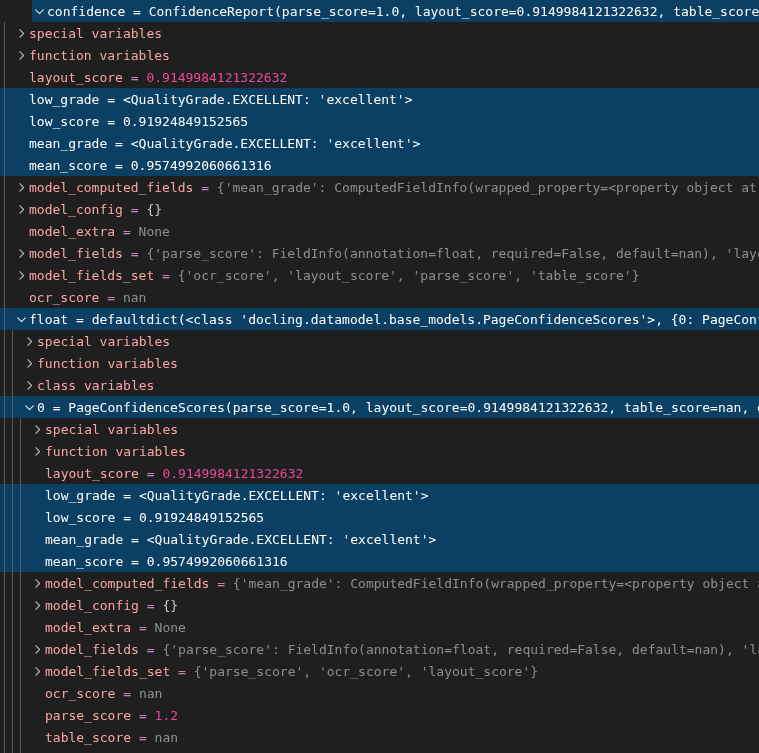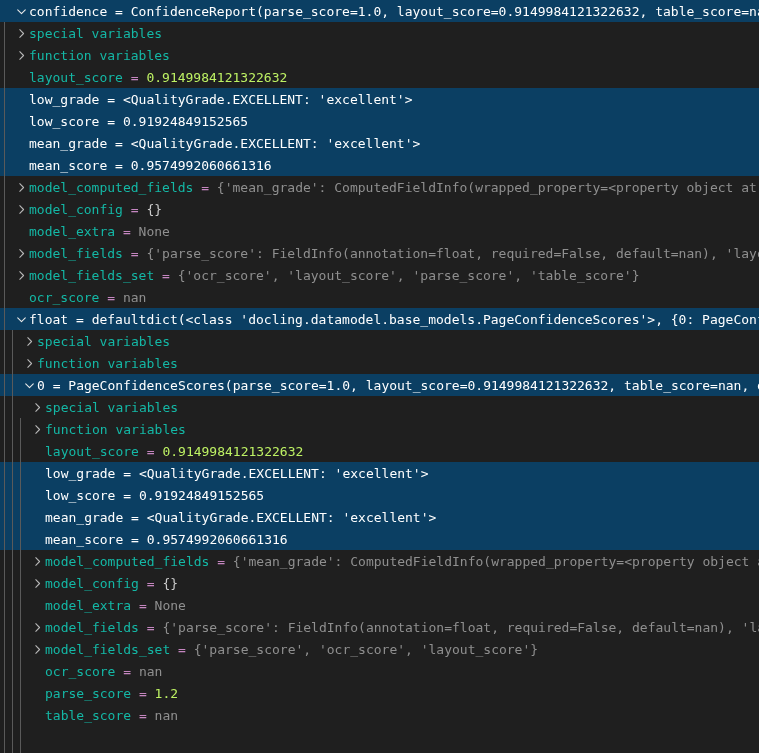--- a/index.html
+++ b/index.html
@@ -10,35 +10,35 @@
     font-size:13px;
   }
   .panel{position:relative;width:759px;height:753px;overflow:hidden;}
   .rows{position:absolute;top:0;left:0;width:100%;}
   .row{
     height:22px;display:flex;align-items:center;
     white-space:pre;overflow:hidden;color:#cccccc;
     cursor:pointer;
   }
   .row.hl{background:#0b3f63;}
-  .row.lv0{padding-left:16px;}
+  .row.lv0{padding-left:2px;margin-left:32px;}
   .row.lv1{padding-left:16px;}
   .row.lv2{padding-left:24px;}
   .row.lv3{padding-left:32px;}
   .twistie{
     width:13px;flex:none;display:flex;align-items:center;justify-content:flex-start;
     color:#b8b8b8;
   }
   .row.hl .twistie{color:#e8e8e8;}
   .twistie svg{display:block;}
   .twistie.expanded svg{transform:rotate(90deg);}
-  .name{color:#14b8a6;}
+  .name{color:#fca5a5;}
   .eq{color:#c586c0;}
   .val{}
-  .v-number{color:#bef264;}
+  .v-number{color:#ec4899;}
   .v-gray{color:#8f8f8f;}
   .v-light{color:#cccccc;}
   .v-plain{color:#cccccc;}
   .row.hl .name,.row.hl .eq,.row.hl .val{color:#ffffff;}
   .guide{
     position:absolute;width:1px;background:#5a5a5a;
     pointer-events:none;z-index:5;
   }
 </style>
 </head>
@@ -76,20 +76,23 @@
       <div class="row lv1"><span class="twistie"></span><span class="name">ocr_score</span><span class="eq"> = </span><span class="val v-gray">nan</span></div>
       <div class="row lv1 hl"><span class="twistie expanded"><svg width="11" height="11" viewBox="0 0 16 16">
             <path d="M5.5 2.5 L11 8 L5.5 13.5" fill="none" stroke="currentColor" stroke-width="1.6" stroke-linecap="round" stroke-linejoin="round"></path>
           </svg></span><span class="name">float</span><span class="eq"> = </span><span class="val v-plain">defaultdict(&lt;class 'docling.datamodel.base_models.PageConfidenceScores'&gt;, {0: PageConf</span></div>
       <div class="row lv2"><span class="twistie"><svg width="11" height="11" viewBox="0 0 16 16">
             <path d="M5.5 2.5 L11 8 L5.5 13.5" fill="none" stroke="currentColor" stroke-width="1.6" stroke-linecap="round" stroke-linejoin="round"></path>
           </svg></span><span class="name">special variables</span></div>
       <div class="row lv2"><span class="twistie"><svg width="11" height="11" viewBox="0 0 16 16">
             <path d="M5.5 2.5 L11 8 L5.5 13.5" fill="none" stroke="currentColor" stroke-width="1.6" stroke-linecap="round" stroke-linejoin="round"></path>
           </svg></span><span class="name">function variables</span></div>
+      <div class="row lv2"><span class="twistie"><svg width="11" height="11" viewBox="0 0 16 16">
+            <path d="M5.5 2.5 L11 8 L5.5 13.5" fill="none" stroke="currentColor" stroke-width="1.6" stroke-linecap="round" stroke-linejoin="round"></path>
+          </svg></span><span class="name">class variables</span></div>
       <div class="row lv2 hl"><span class="twistie expanded"><svg width="11" height="11" viewBox="0 0 16 16">
             <path d="M5.5 2.5 L11 8 L5.5 13.5" fill="none" stroke="currentColor" stroke-width="1.6" stroke-linecap="round" stroke-linejoin="round"></path>
           </svg></span><span class="name">0</span><span class="eq"> = </span><span class="val v-plain">PageConfidenceScores(parse_score=1.0, layout_score=0.9149984121322632, table_score=nan, o</span></div>
       <div class="row lv3"><span class="twistie"><svg width="11" height="11" viewBox="0 0 16 16">
             <path d="M5.5 2.5 L11 8 L5.5 13.5" fill="none" stroke="currentColor" stroke-width="1.6" stroke-linecap="round" stroke-linejoin="round"></path>
           </svg></span><span class="name">special variables</span></div>
       <div class="row lv3"><span class="twistie"><svg width="11" height="11" viewBox="0 0 16 16">
             <path d="M5.5 2.5 L11 8 L5.5 13.5" fill="none" stroke="currentColor" stroke-width="1.6" stroke-linecap="round" stroke-linejoin="round"></path>
           </svg></span><span class="name">function variables</span></div>
       <div class="row lv3"><span class="twistie"></span><span class="name">layout_score</span><span class="eq"> = </span><span class="val v-number">0.9149984121322632</span></div>

